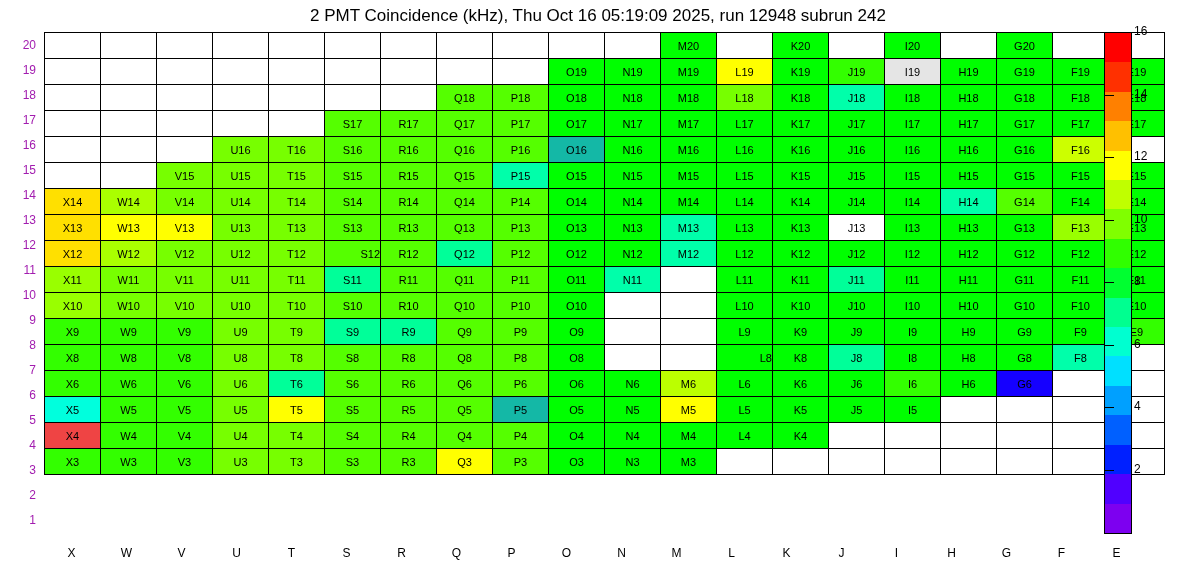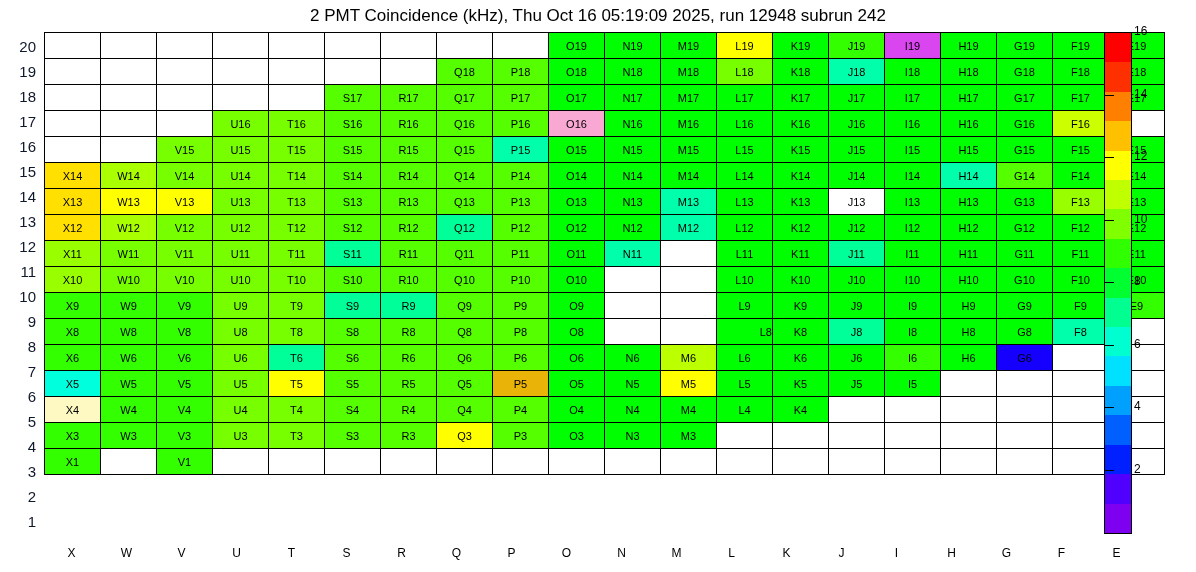--- a/index.html
+++ b/index.html
@@ -3,21 +3,21 @@
 <meta charset="utf-8">
 <style>
   html,body{margin:0;padding:0;}
   body{width:1196px;height:572px;background:#ffffff;font-family:"Liberation Sans",sans-serif;overflow:hidden;}
   #root{position:relative;width:1196px;height:572px;}
   #title{position:absolute;left:0;top:6px;width:1196px;text-align:center;font-size:17px;color:#000;}
   #plot{position:absolute;left:44px;top:32px;}
   table.grid{border-collapse:collapse;}
   table.grid td.cell{width:55px;height:25px;border:1px solid #000;text-align:center;vertical-align:middle;font-size:11px;color:#000;padding:0;}
   table.grid td.empty{background:#ffffff;}
-  .ylab{position:absolute;left:0;width:36px;text-align:right;font-size:15px;color:#0f172a;}
+  .ylab{position:absolute;left:0;width:36px;text-align:right;font-size:12px;color:#a21caf;}
   .xlab{position:absolute;top:546px;width:55px;text-align:center;font-size:12px;color:#000;}
   #cbar{position:absolute;left:1104px;top:32px;width:26px;height:500px;border:1px solid #000;}
   #cbar div{width:100%;}
   .ctick{position:absolute;left:1134px;font-size:12px;color:#000;}
   .ctickmark{position:absolute;left:1104px;width:26px;height:1px;background:#000;}
 </style>
 </head>
 <body>
 
 <div id="root">
@@ -28,27 +28,49 @@
           <tr>
             <td class="cell empty" style="background: rgb(255, 255, 255);"></td>
             <td class="cell empty" style="background: rgb(255, 255, 255);"></td>
             <td class="cell empty" style="background: rgb(255, 255, 255);"></td>
             <td class="cell empty" style="background: rgb(255, 255, 255);"></td>
             <td class="cell empty" style="background: rgb(255, 255, 255);"></td>
             <td class="cell empty" style="background: rgb(255, 255, 255);"></td>
             <td class="cell empty" style="background: rgb(255, 255, 255);"></td>
             <td class="cell empty" style="background: rgb(255, 255, 255);"></td>
             <td class="cell empty" style="background: rgb(255, 255, 255);"></td>
+            <td class="cell empty" style="background: rgb(255, 255, 255);"></td>
+            <td class="cell empty" style="background: rgb(255, 255, 255);"></td>
+            <td class="cell" style="background: rgb(0, 255, 0);">M20</td>
+            <td class="cell empty" style="background: rgb(255, 255, 255);"></td>
+            <td class="cell" style="background: rgb(0, 255, 0);">K20</td>
+            <td class="cell empty" style="background: rgb(255, 255, 255);"></td>
+            <td class="cell" style="background: rgb(0, 255, 0);">I20</td>
+            <td class="cell empty" style="background: rgb(255, 255, 255);"></td>
+            <td class="cell" style="background: rgb(0, 255, 0);">G20</td>
+            <td class="cell empty" style="background: rgb(255, 255, 255);"></td>
+            <td class="cell empty" style="background: rgb(255, 255, 255);"></td>
+          </tr>
+          <tr>
+            <td class="cell empty" style="background: rgb(255, 255, 255);"></td>
+            <td class="cell empty" style="background: rgb(255, 255, 255);"></td>
+            <td class="cell empty" style="background: rgb(255, 255, 255);"></td>
+            <td class="cell empty" style="background: rgb(255, 255, 255);"></td>
+            <td class="cell empty" style="background: rgb(255, 255, 255);"></td>
+            <td class="cell empty" style="background: rgb(255, 255, 255);"></td>
+            <td class="cell empty" style="background: rgb(255, 255, 255);"></td>
+            <td class="cell empty" style="background: rgb(255, 255, 255);"></td>
+            <td class="cell empty" style="background: rgb(255, 255, 255);"></td>
             <td class="cell" style="background: rgb(0, 255, 0);">O19</td>
             <td class="cell" style="background: rgb(0, 255, 0);">N19</td>
             <td class="cell" style="background: rgb(0, 255, 0);">M19</td>
             <td class="cell" style="background: rgb(255, 255, 0);">L19</td>
             <td class="cell" style="background: rgb(0, 255, 0);">K19</td>
             <td class="cell" style="background: rgb(51, 255, 0);">J19</td>
-            <td class="cell" style="background: #d946ef; margin-top: 25px;">I19</td>
+            <td class="cell" style="background: #e5e5e5; margin-top: 25px;">I19</td>
             <td class="cell" style="background: rgb(0, 255, 0);">H19</td>
             <td class="cell" style="background: rgb(0, 255, 0);">G19</td>
             <td class="cell" style="background: rgb(0, 255, 0);">F19</td>
             <td class="cell" style="background: rgb(0, 255, 0);">E19</td>
           </tr>
           <tr>
             <td class="cell empty" style="background: rgb(255, 255, 255);"></td>
             <td class="cell empty" style="background: rgb(255, 255, 255);"></td>
             <td class="cell empty" style="background: rgb(255, 255, 255);"></td>
             <td class="cell empty" style="background: rgb(255, 255, 255);"></td>
@@ -94,21 +116,21 @@
           <tr>
             <td class="cell empty" style="background: rgb(255, 255, 255);"></td>
             <td class="cell empty" style="background: rgb(255, 255, 255);"></td>
             <td class="cell empty" style="background: rgb(255, 255, 255);"></td>
             <td class="cell" style="background: rgb(119, 255, 0);">U16</td>
             <td class="cell" style="background: rgb(119, 255, 0);">T16</td>
             <td class="cell" style="background: rgb(85, 255, 0);">S16</td>
             <td class="cell" style="background: rgb(85, 255, 0);">R16</td>
             <td class="cell" style="background: rgb(85, 255, 0);">Q16</td>
             <td class="cell" style="background: rgb(85, 255, 0);">P16</td>
-            <td class="cell" style="background: #f9a8d4;">O16</td>
+            <td class="cell" style="background: #14b8a6;">O16</td>
             <td class="cell" style="background: rgb(0, 255, 0);">N16</td>
             <td class="cell" style="background: rgb(0, 255, 0);">M16</td>
             <td class="cell" style="background: rgb(0, 255, 0);">L16</td>
             <td class="cell" style="background: rgb(0, 255, 0);">K16</td>
             <td class="cell" style="background: rgb(0, 255, 0);">J16</td>
             <td class="cell" style="background: rgb(0, 255, 0);">I16</td>
             <td class="cell" style="background: rgb(0, 255, 0);">H16</td>
             <td class="cell" style="background: rgb(0, 255, 0);">G16</td>
             <td class="cell" style="background: rgb(204, 255, 0);">F16</td>
             <td class="cell empty" style="background: rgb(255, 255, 255);"></td>
@@ -178,21 +200,21 @@
             <td class="cell" style="background: rgb(0, 255, 0);">G13</td>
             <td class="cell" style="background: rgb(153, 255, 0);">F13</td>
             <td class="cell" style="background: rgb(0, 255, 0);">E13</td>
           </tr>
           <tr>
             <td class="cell" style="background: rgb(255, 224, 0);">X12</td>
             <td class="cell" style="background: rgb(170, 255, 0);">W12</td>
             <td class="cell" style="background: rgb(119, 255, 0);">V12</td>
             <td class="cell" style="background: rgb(119, 255, 0);">U12</td>
             <td class="cell" style="background: rgb(119, 255, 0);">T12</td>
-            <td class="cell" style="background: rgb(85, 255, 0);">S12</td>
+            <td class="cell" style="background: rgb(85, 255, 0); text-align: right;">S12</td>
             <td class="cell" style="background: rgb(85, 255, 0);">R12</td>
             <td class="cell" style="background: rgb(0, 255, 153);">Q12</td>
             <td class="cell" style="background: rgb(85, 255, 0);">P12</td>
             <td class="cell" style="background: rgb(0, 255, 0);">O12</td>
             <td class="cell" style="background: rgb(0, 255, 0);">N12</td>
             <td class="cell" style="background: rgb(0, 255, 170);">M12</td>
             <td class="cell" style="background: rgb(0, 255, 0);">L12</td>
             <td class="cell" style="background: rgb(0, 255, 0);">K12</td>
             <td class="cell" style="background: rgb(0, 255, 0);">J12</td>
             <td class="cell" style="background: rgb(0, 255, 0);">I12</td>
@@ -313,35 +335,35 @@
           </tr>
           <tr>
             <td class="cell" style="background: rgb(0, 255, 221);">X5</td>
             <td class="cell" style="background: rgb(51, 255, 0);">W5</td>
             <td class="cell" style="background: rgb(51, 255, 0);">V5</td>
             <td class="cell" style="background: rgb(119, 255, 0); margin-left: 24px;">U5</td>
             <td class="cell" style="background: rgb(255, 255, 0);">T5</td>
             <td class="cell" style="background: rgb(85, 255, 0);">S5</td>
             <td class="cell" style="background: rgb(85, 255, 0);">R5</td>
             <td class="cell" style="background: rgb(85, 255, 0);">Q5</td>
-            <td class="cell" style="background: #eab308; margin-top: 40px;">P5</td>
+            <td class="cell" style="background: #14b8a6; margin-top: 40px;">P5</td>
             <td class="cell" style="background: rgb(0, 255, 0);">O5</td>
             <td class="cell" style="background: rgb(0, 255, 0);">N5</td>
             <td class="cell" style="background: rgb(255, 255, 0);">M5</td>
             <td class="cell" style="background: rgb(0, 255, 0);">L5</td>
             <td class="cell" style="background: rgb(0, 255, 0);">K5</td>
             <td class="cell" style="background: rgb(0, 255, 0);">J5</td>
             <td class="cell" style="background: rgb(0, 255, 0);">I5</td>
             <td class="cell empty" style="background: rgb(255, 255, 255);"></td>
             <td class="cell empty" style="background: rgb(255, 255, 255);"></td>
             <td class="cell empty" style="background: rgb(255, 255, 255);"></td>
             <td class="cell empty" style="background: rgb(255, 255, 255);"></td>
           </tr>
           <tr>
-            <td class="cell" style="background: #fef9c3;">X4</td>
+            <td class="cell" style="background: #ef4444;">X4</td>
             <td class="cell" style="background: rgb(51, 255, 0);">W4</td>
             <td class="cell" style="background: rgb(51, 255, 0);">V4</td>
             <td class="cell" style="background: rgb(119, 255, 0);">U4</td>
             <td class="cell" style="background: rgb(119, 255, 0);">T4</td>
             <td class="cell" style="background: rgb(85, 255, 0);">S4</td>
             <td class="cell" style="background: rgb(85, 255, 0);">R4</td>
             <td class="cell" style="background: rgb(85, 255, 0);">Q4</td>
             <td class="cell" style="background: rgb(85, 255, 0);">P4</td>
             <td class="cell" style="background: rgb(0, 255, 0);">O4</td>
             <td class="cell" style="background: rgb(0, 255, 0);">N4</td>
@@ -361,42 +383,20 @@
             <td class="cell" style="background: rgb(51, 255, 0);">V3</td>
             <td class="cell" style="background: rgb(119, 255, 0);">U3</td>
             <td class="cell" style="background: rgb(119, 255, 0);">T3</td>
             <td class="cell" style="background: rgb(85, 255, 0);">S3</td>
             <td class="cell" style="background: rgb(85, 255, 0);">R3</td>
             <td class="cell" style="background: rgb(255, 255, 0);">Q3</td>
             <td class="cell" style="background: rgb(85, 255, 0);">P3</td>
             <td class="cell" style="background: rgb(0, 255, 0);">O3</td>
             <td class="cell" style="background: rgb(0, 255, 0);">N3</td>
             <td class="cell" style="background: rgb(0, 255, 0);">M3</td>
-            <td class="cell empty" style="background: rgb(255, 255, 255);"></td>
-            <td class="cell empty" style="background: rgb(255, 255, 255);"></td>
-            <td class="cell empty" style="background: rgb(255, 255, 255);"></td>
-            <td class="cell empty" style="background: rgb(255, 255, 255);"></td>
-            <td class="cell empty" style="background: rgb(255, 255, 255);"></td>
-            <td class="cell empty" style="background: rgb(255, 255, 255);"></td>
-            <td class="cell empty" style="background: rgb(255, 255, 255);"></td>
-            <td class="cell empty" style="background: rgb(255, 255, 255);"></td>
-          </tr>
-          <tr>
-            <td class="cell" style="background: rgb(51, 255, 0);">X1</td>
-            <td class="cell empty" style="background: rgb(255, 255, 255);"></td>
-            <td class="cell" style="background: rgb(51, 255, 0);">V1</td>
-            <td class="cell empty" style="background: rgb(255, 255, 255);"></td>
-            <td class="cell empty" style="background: rgb(255, 255, 255);"></td>
-            <td class="cell empty" style="background: rgb(255, 255, 255);"></td>
-            <td class="cell empty" style="background: rgb(255, 255, 255);"></td>
-            <td class="cell empty" style="background: rgb(255, 255, 255);"></td>
-            <td class="cell empty" style="background: rgb(255, 255, 255);"></td>
-            <td class="cell empty" style="background: rgb(255, 255, 255);"></td>
-            <td class="cell empty" style="background: rgb(255, 255, 255);"></td>
-            <td class="cell empty" style="background: rgb(255, 255, 255);"></td>
             <td class="cell empty" style="background: rgb(255, 255, 255);"></td>
             <td class="cell empty" style="background: rgb(255, 255, 255);"></td>
             <td class="cell empty" style="background: rgb(255, 255, 255);"></td>
             <td class="cell empty" style="background: rgb(255, 255, 255);"></td>
             <td class="cell empty" style="background: rgb(255, 255, 255);"></td>
             <td class="cell empty" style="background: rgb(255, 255, 255);"></td>
             <td class="cell empty" style="background: rgb(255, 255, 255);"></td>
             <td class="cell empty" style="background: rgb(255, 255, 255);"></td>
           </tr>
         </tbody>

